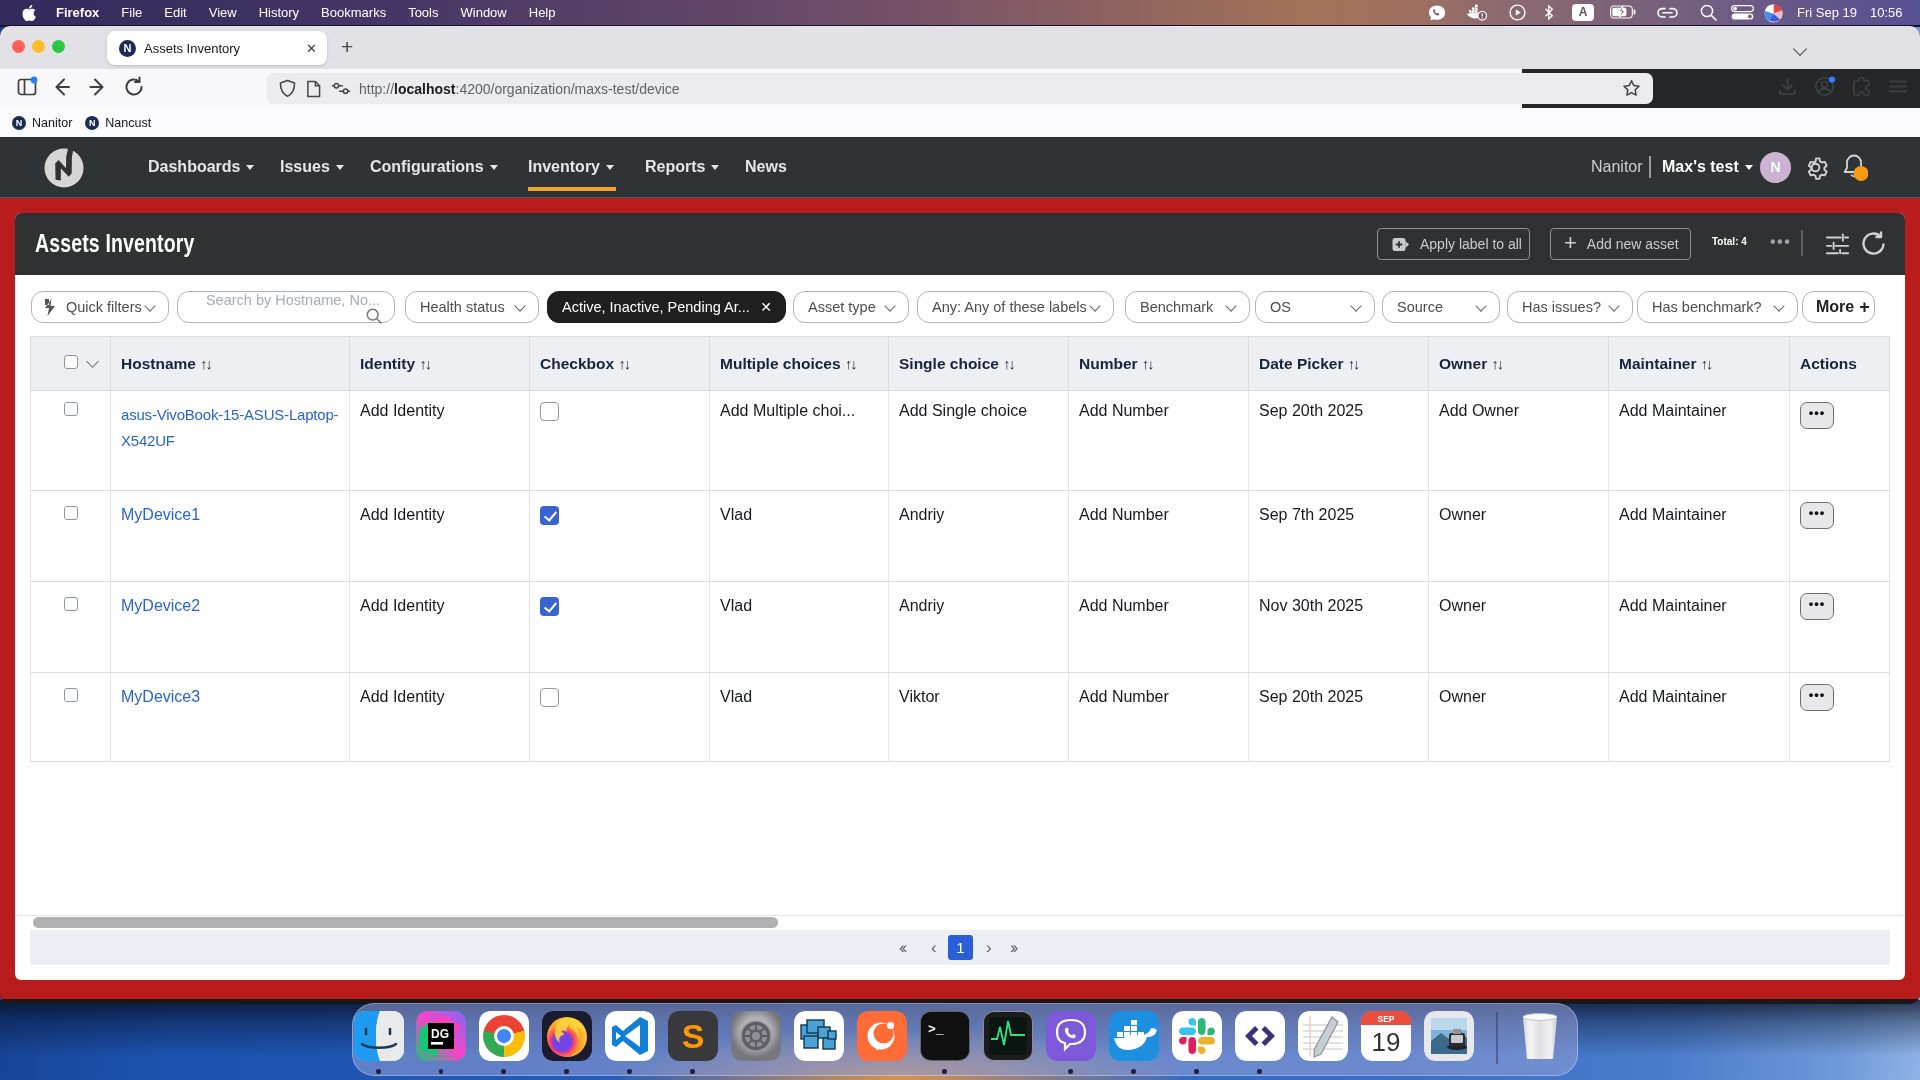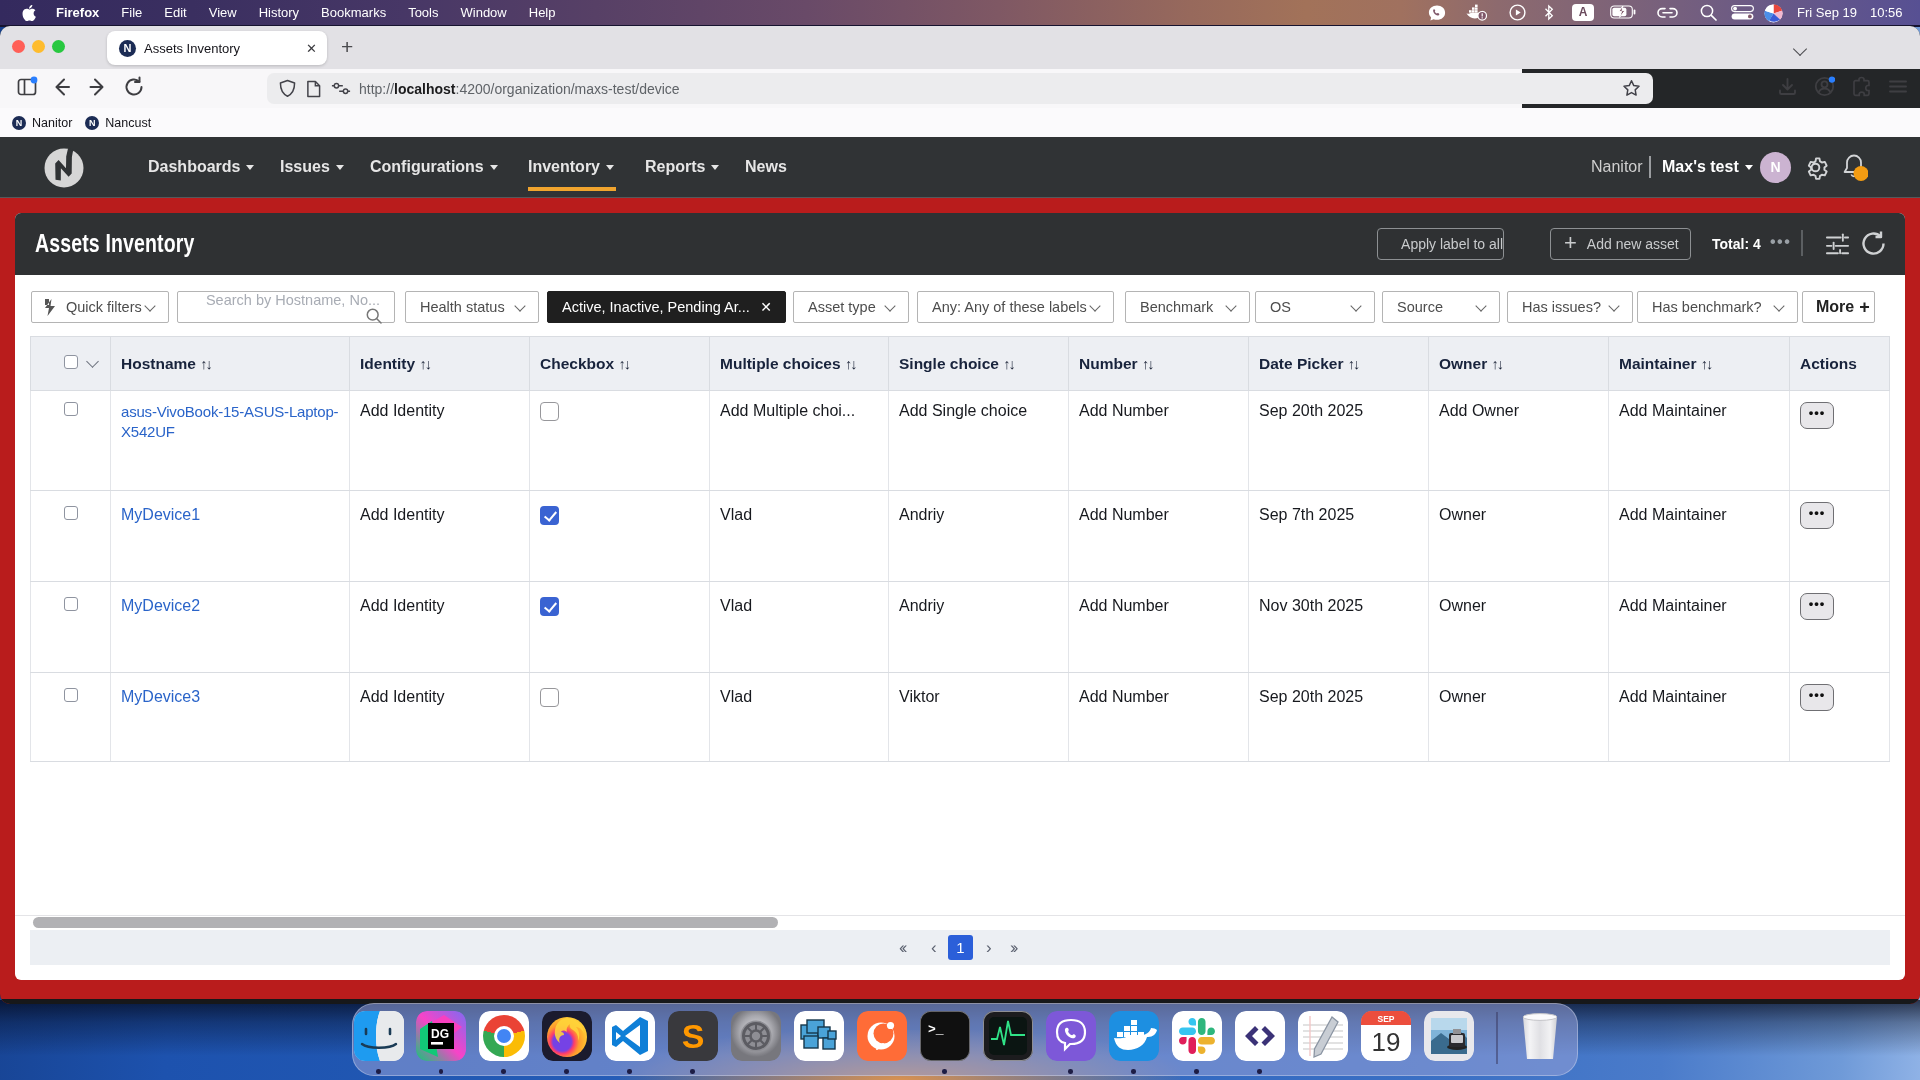--- a/index.html
+++ b/index.html
@@ -55,21 +55,21 @@
 #navbar { left:0; top:0; width:1920px; height:61px; background:#303335; border-bottom:1px solid #55585a; }
 .navitem { position:absolute; top:21px; color:#e6e6e6; font-weight:bold; font-size:16px; white-space:nowrap; }
 .caret { display:inline-block; width:0; height:0; border-left:4.5px solid transparent; border-right:4.5px solid transparent; border-top:5px solid #e6e6e6; margin-left:6px; margin-bottom:2px; }
 
 
 #card { left:15px; top:76px; width:1890px; height:767px; background:#fff; border-radius:6px; }
 #cardhead { position:absolute; left:0; top:0; width:1890px; height:62px; background:#2f3133; border-radius:6px 6px 0 0; }
 #cardtitle { position:absolute; left:20px; top:15px; color:#fff; font-size:26px; font-weight:600; transform:scaleX(0.75); transform-origin:0 0; letter-spacing:0.2px; }
 .hbtn { position:absolute; top:15px; height:32px; border:1px solid #8d9093; border-radius:4px; color:#c9cbcd; font-size:14px; display:flex; align-items:center; white-space:nowrap; }
 
-.filterbox { position:absolute; top:78px; height:32px; background:#fff; border:1px solid #b4b4b4; border-radius:2px; display:flex; align-items:center; color:#4d4d4d; font-size:14.5px; white-space:nowrap; }
+.filterbox { position:absolute; top:78px; height:32px; background:#fff; border:1px solid #b4b4b4; border-radius:12px; display:flex; align-items:center; color:#4d4d4d; font-size:14.5px; white-space:nowrap; }
 .filterbox svg, .filterbox span { flex:none; }
 .fchev { flex:none; width:8px; height:8px; border-right:1.6px solid #666; border-bottom:1.6px solid #666; transform:rotate(45deg); margin-left:auto; margin-right:14px; margin-top:-3px; }
 
 table#grid { position:absolute; left:15px; top:123px; width:1859px; border-collapse:collapse; table-layout:fixed; }
 #grid th { background:#edeff3; font-size:15.5px; color:#18233c; text-align:left; padding:0 0 0 10px; height:54px; font-weight:bold; border:1px solid #d9dce1; white-space:nowrap; overflow:hidden; }
 #grid td { position:relative; vertical-align:top; border:1px solid #e3e5e9; border-bottom:1px solid #d9dce1; padding:15px 0 0 10px; font-size:16px; color:#17191e; white-space:nowrap; overflow:visible; }
 #grid tr.r1 td { padding-top:11px; }
 .ph { color:#a8acb4; }
 a.hn { color:#2a64c9; text-decoration:none; }
 .sort { font-size:14.5px; letter-spacing:-2px; font-weight:normal; color:#1a2236; }
@@ -277,33 +277,33 @@
       <svg class="abs" style="left:1840px; top:15px;" width="28" height="30" viewBox="0 0 28 30">
           <path fill="none" stroke="#d2d4d6" stroke-width="1.8" d="M14 3.5a7 7 0 00-7 7v5.5l-2.4 4h18.8l-2.4-4v-5.5a7 7 0 00-7-7z" stroke-linejoin="round"></path>
           <path fill="none" stroke="#d2d4d6" stroke-width="1.6" d="M11.2 22.5a3 3 0 005.6 0"></path>
           <circle cx="21" cy="21.5" r="7.5" fill="#f39c12"></circle>
         </svg>
     </div>
 
     <div class="abs" id="card">
       <div id="cardhead">
         <div id="cardtitle">Assets Inventory</div>
-        <div class="hbtn" style="left:1362px; width:127px;">
+        <div class="hbtn" style="left:1362px; width:153px;">
           <svg style="margin-left:13px;" width="19" height="19" viewBox="0 0 19 19">
               <rect x="1.5" y="3" width="13" height="13" rx="2.5" fill="#c9cbcd"></rect>
               <path d="M8 7v5M5.5 9.5h5" stroke="#2f3133" stroke-width="1.8" stroke-linecap="round"></path>
               <path d="M14.5 6l3.5 3.5-3.5 3.5" fill="#c9cbcd"></path>
             </svg>
           <span style="margin-left:10px;">Apply label to all</span>
         </div>
         <div class="hbtn" style="left:1535px; width:141px;">
           <span style="margin-left:13px; font-size:22px; font-weight:300; margin-top:-3px;">+</span>
           <span style="margin-left:10px;">Add new asset</span>
         </div>
-        <span class="abs" style="left:1697px; top:23px; color:#fff; font-weight:bold; font-size:14px;">Total: 4</span>
+        <span class="abs" style="left:1697px; top:23px; color:#fff; font-weight:bold; font-size:10px;">Total: 4</span>
         <span class="abs" style="left:1755px; top:20px; color:#9aa0a6; font-size:16px; font-weight:bold; letter-spacing:1.5px;">•••</span>
         <div class="abs" style="left:1786px; top:17px; width:1.5px; height:26px; background:#5c5f62;"></div>
         <svg class="abs" style="left:1810px; top:19px;" width="25" height="24" viewBox="0 0 27 26">
             <g stroke="#cfd1d3" stroke-width="2" stroke-linecap="round">
               <line x1="2" y1="6" x2="17" y2="6"></line>
               <line x1="21.5" y1="6" x2="25" y2="6"></line>
               <line x1="19.3" y1="2.5" x2="19.3" y2="9.5"></line>
               <line x1="2" y1="15" x2="7" y2="15"></line>
               <line x1="11.5" y1="15" x2="25" y2="15"></line>
               <line x1="9.3" y1="11.5" x2="9.3" y2="18.5"></line>
@@ -396,21 +396,21 @@
           <th>Multiple choices <span class="sort">↑↓</span></th>
           <th>Single choice <span class="sort">↑↓</span></th>
           <th>Number <span class="sort">↑↓</span></th>
           <th>Date Picker <span class="sort">↑↓</span></th>
           <th>Owner <span class="sort">↑↓</span></th>
           <th>Maintainer <span class="sort">↑↓</span></th>
           <th>Actions</th>
         </tr>
         <tr class="r1" style="height:100px;">
           <td style="padding-left:33px;"><span class="cb sm"></span></td>
-          <td style="line-height:20px;"><a class="hn" style="font-size:15px; letter-spacing:-0.2px;">asus-VivoBook-15-ASUS-Laptop-<br>X542UF</a></td>
+          <td style="line-height:26px;"><a class="hn" style="font-size:15px; letter-spacing:-0.2px;">asus-VivoBook-15-ASUS-Laptop-<br>X542UF</a></td>
           <td class="ph">Add Identity</td>
           <td><span class="cb"></span></td>
           <td class="ph">Add Multiple choi...</td>
           <td class="ph">Add Single choice</td>
           <td class="ph">Add Number</td>
           <td>Sep 20th 2025</td>
           <td class="ph">Add Owner</td>
           <td class="ph">Add Maintainer</td>
           <td>
                 <div class="actbtn"><span>•••</span></div>

